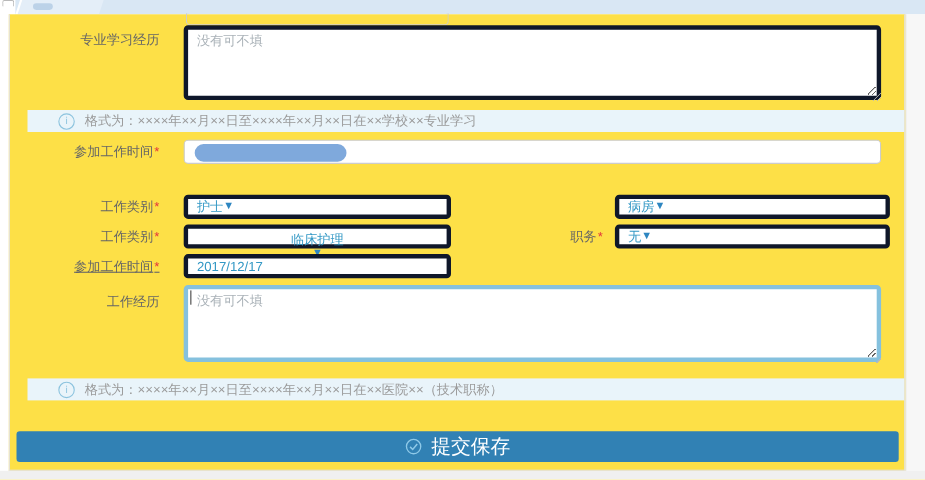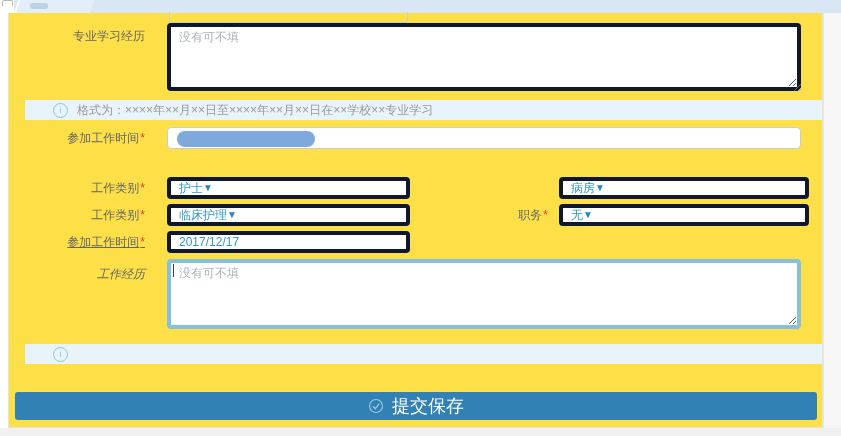--- a/index.html
+++ b/index.html
@@ -88,44 +88,45 @@
     <span class="caret">▼</span>
   </div>
   <div class="selbox abs" style="left:550px;top:164px;width:250px;height:22px;">
     <span class="ctl-text">病房</span>
     <span class="caret">▼</span>
   </div>
 
   <div class="lbl" style="left:0;top:191px;">
     <span>工作类别</span><span class="req">*</span>
   </div>
-  <div class="selbox abs" style="left:158px;top:191px;width:243px;height:22px;">
+  <div class="selbox abs" style="left:158px;top:191px;width:243px;height:22px;flex-direction:column;">
     <span class="ctl-text">临床护理</span>
     <span class="caret">▼</span>
   </div>
   <div class="lbl" style="left:389px;top:191px;width:150px;">
     <span>职务</span><span class="req">*</span>
   </div>
   <div class="selbox abs" style="left:550px;top:191px;width:250px;height:22px;">
     <span class="ctl-text">无</span>
     <span class="caret">▼</span>
   </div>
 
   <div class="lbl" style="left:0;top:218px;text-decoration:underline;">
     <span>参加工作时间</span><span class="req">*</span>
   </div>
   <input class="box" type="text" style="position: absolute; left: 158px; top: 218px; width: 243px; height: 22px;" value="2017/12/17">
 
-  <div class="lbl" style="left:0;top:250px;font-style:italic;">工作经历</div>
+  <div class="lbl" style="left:0;top:250px;">工作经历</div>
   <textarea class="box focused" style="position: absolute; left: 158px; top: 246px; width: 634px; height: 70px;" placeholder="没有可不填"></textarea>
   <div class="cursor-bar" style="left:164px;top:251px;"></div>
   <div class="grip" style="left:784px;top:309px;right:auto;bottom:auto;"></div>
 
   <div class="info-strip" style="top:331px;">
     <i class="info-icon"></i>
+    <span>格式为：××××年××月××日至××××年××月××日在××医院××（技术职称）</span>
   </div>
 
   <button class="submit-btn">
     <svg width="16" height="16" viewBox="0 0 16 16">
       <circle cx="8" cy="8" r="6.5" fill="none" stroke="#8ec9e8" stroke-width="1.2"></circle>
       <polyline points="4.8,8.3 7.2,10.6 11.3,5.6" fill="none" stroke="#8ec9e8" stroke-width="1.4"></polyline>
     </svg>
     <span>提交保存</span>
   </button>
 

